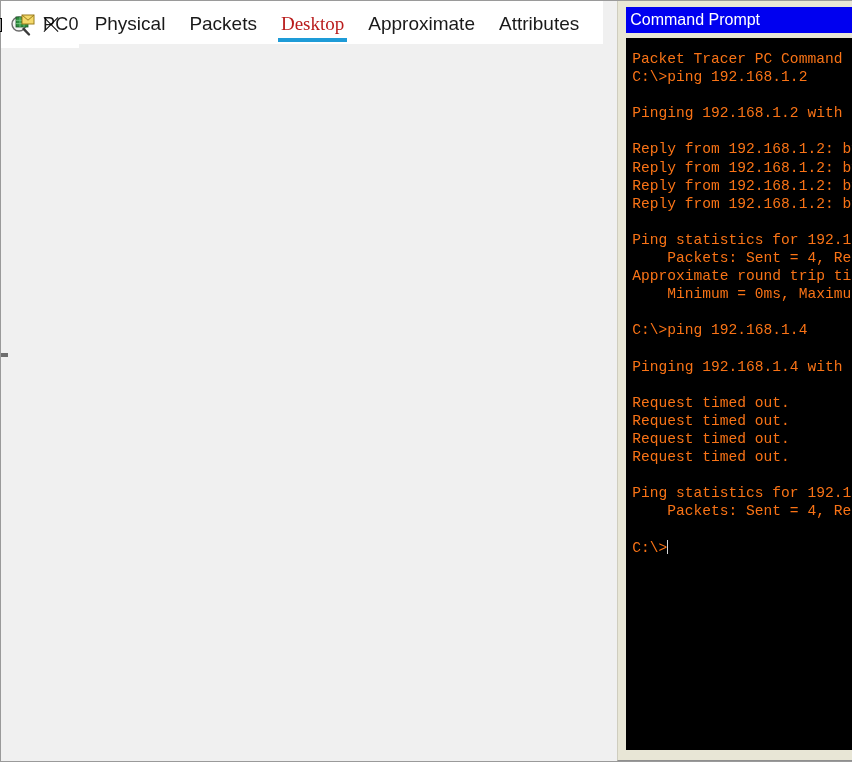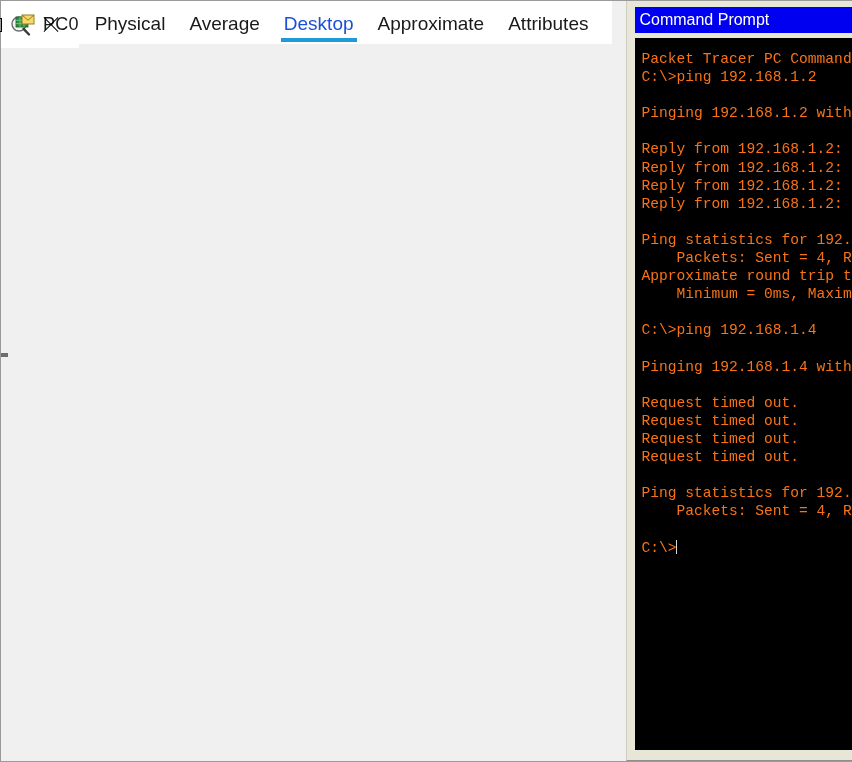--- a/index.html
+++ b/index.html
@@ -118,21 +118,22 @@
   .tab {
     font-size: 19px;
     color: #1a1a1a;
     padding: 0 0 9px 0;
     margin-right: 24px;
     position: relative;
     line-height: 22px;
     white-space: nowrap;
   }
   .tab.active {
-    color: #1d4ed8;
+    color: #b91c1c;
+    font-family: Liberation Serif, serif;
   }
   .tab.active::after {
     content: "";
     position: absolute;
     left: -3px; right: -3px; bottom: 2px;
     height: 4px;
     background: #1e9bd7;
   }
 
   
@@ -290,21 +291,21 @@
         <span class="glyph-max"></span>
       </button>
       <button class="win-btn">
         <span class="glyph-close"></span>
       </button>
     </div>
   </div>
 
   <div class="tabstrip">
     <div class="tab">Physical</div>
-    <div class="tab">Average</div>
+    <div class="tab">Packets</div>
     <div class="tab active">Desktop</div>
     <div class="tab">Approximate</div>
     <div class="tab">Attributes</div>
   </div>
 
   <div class="desktop-panel">
 
     <div class="cmd-window">
       <div class="cmd-titlebar">
         <span class="cmd-title">Command Prompt</span>

